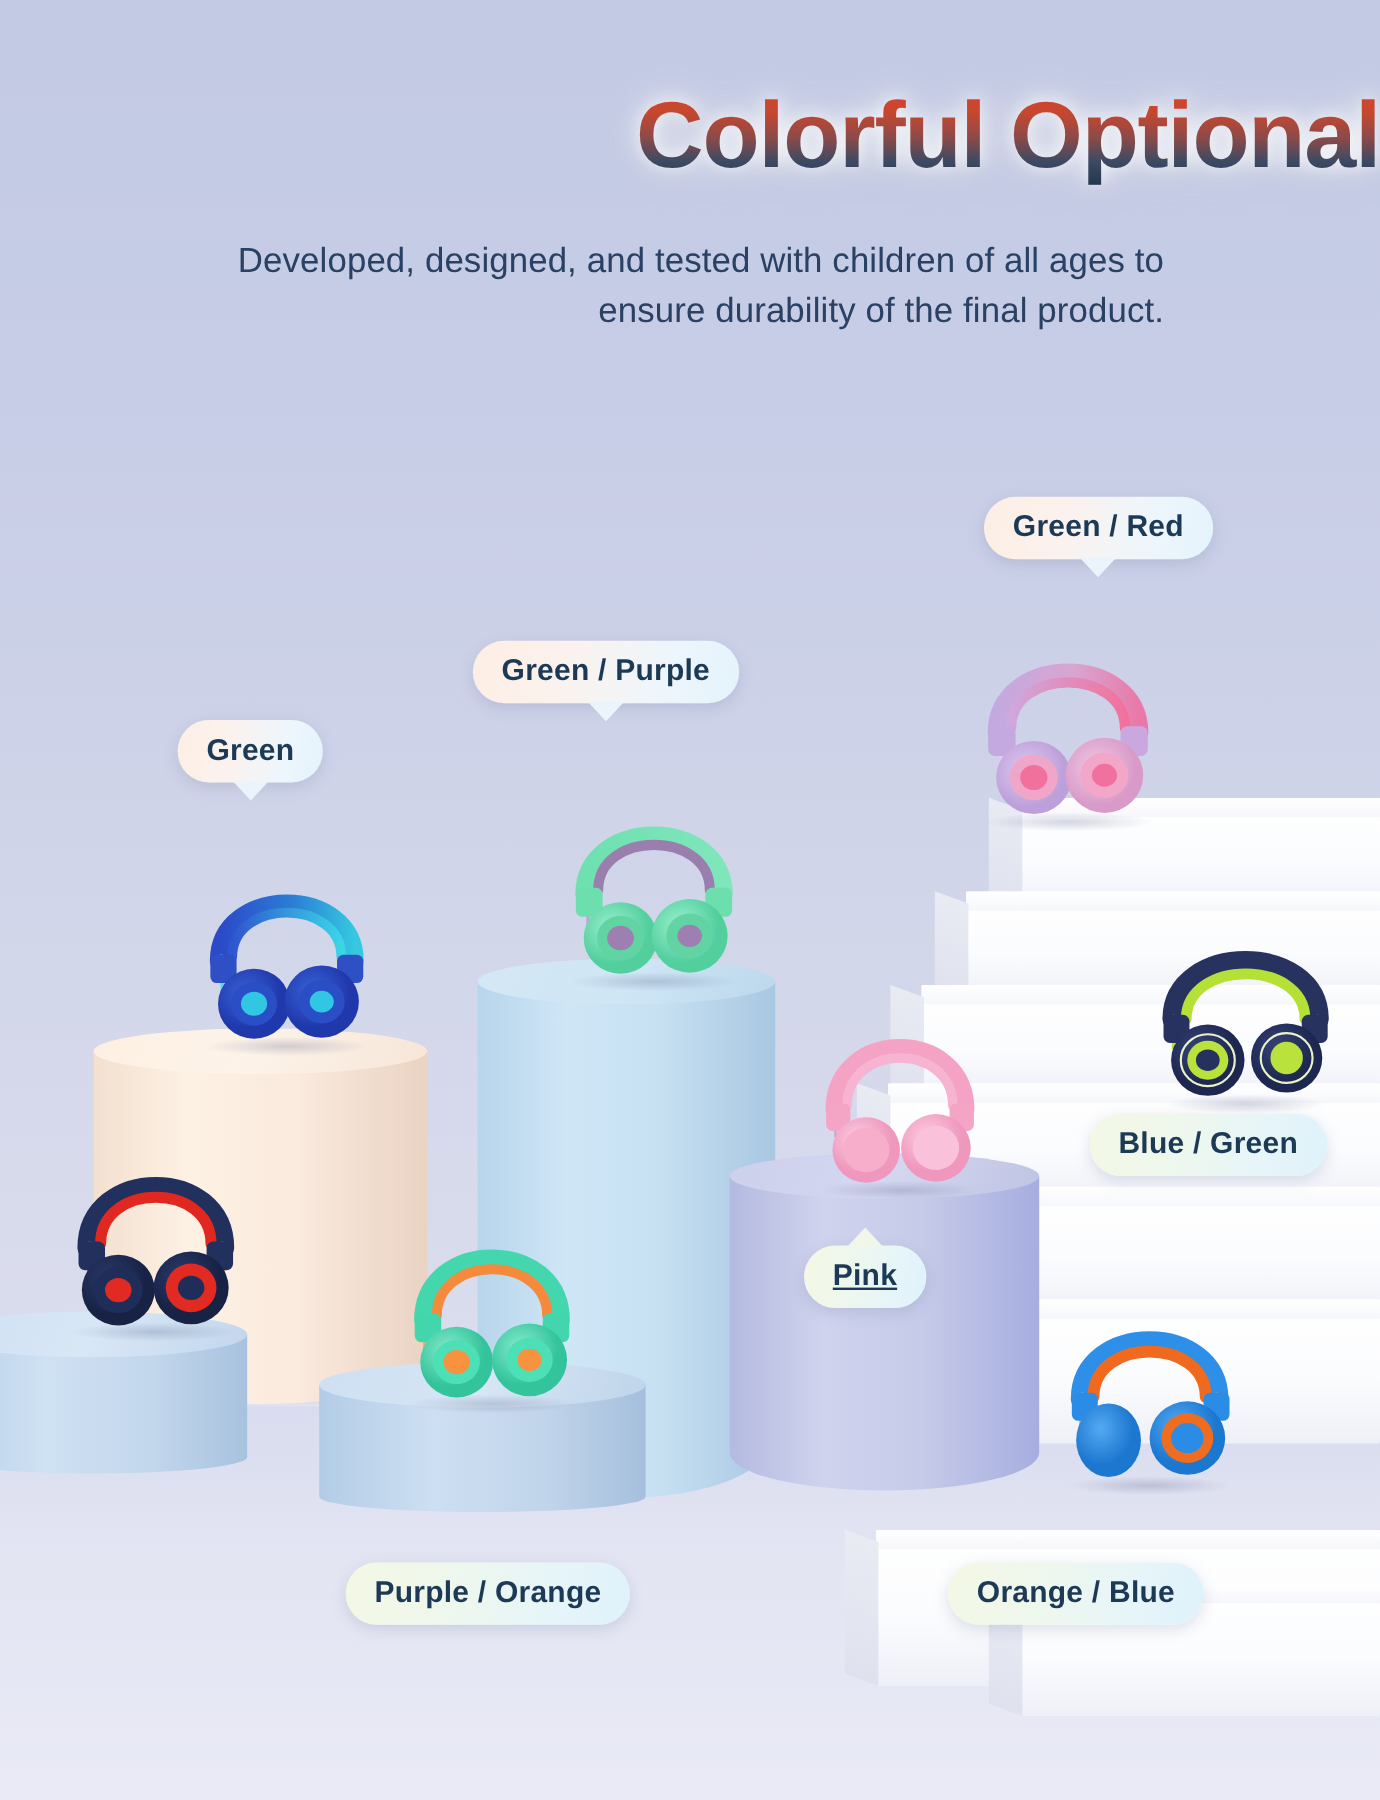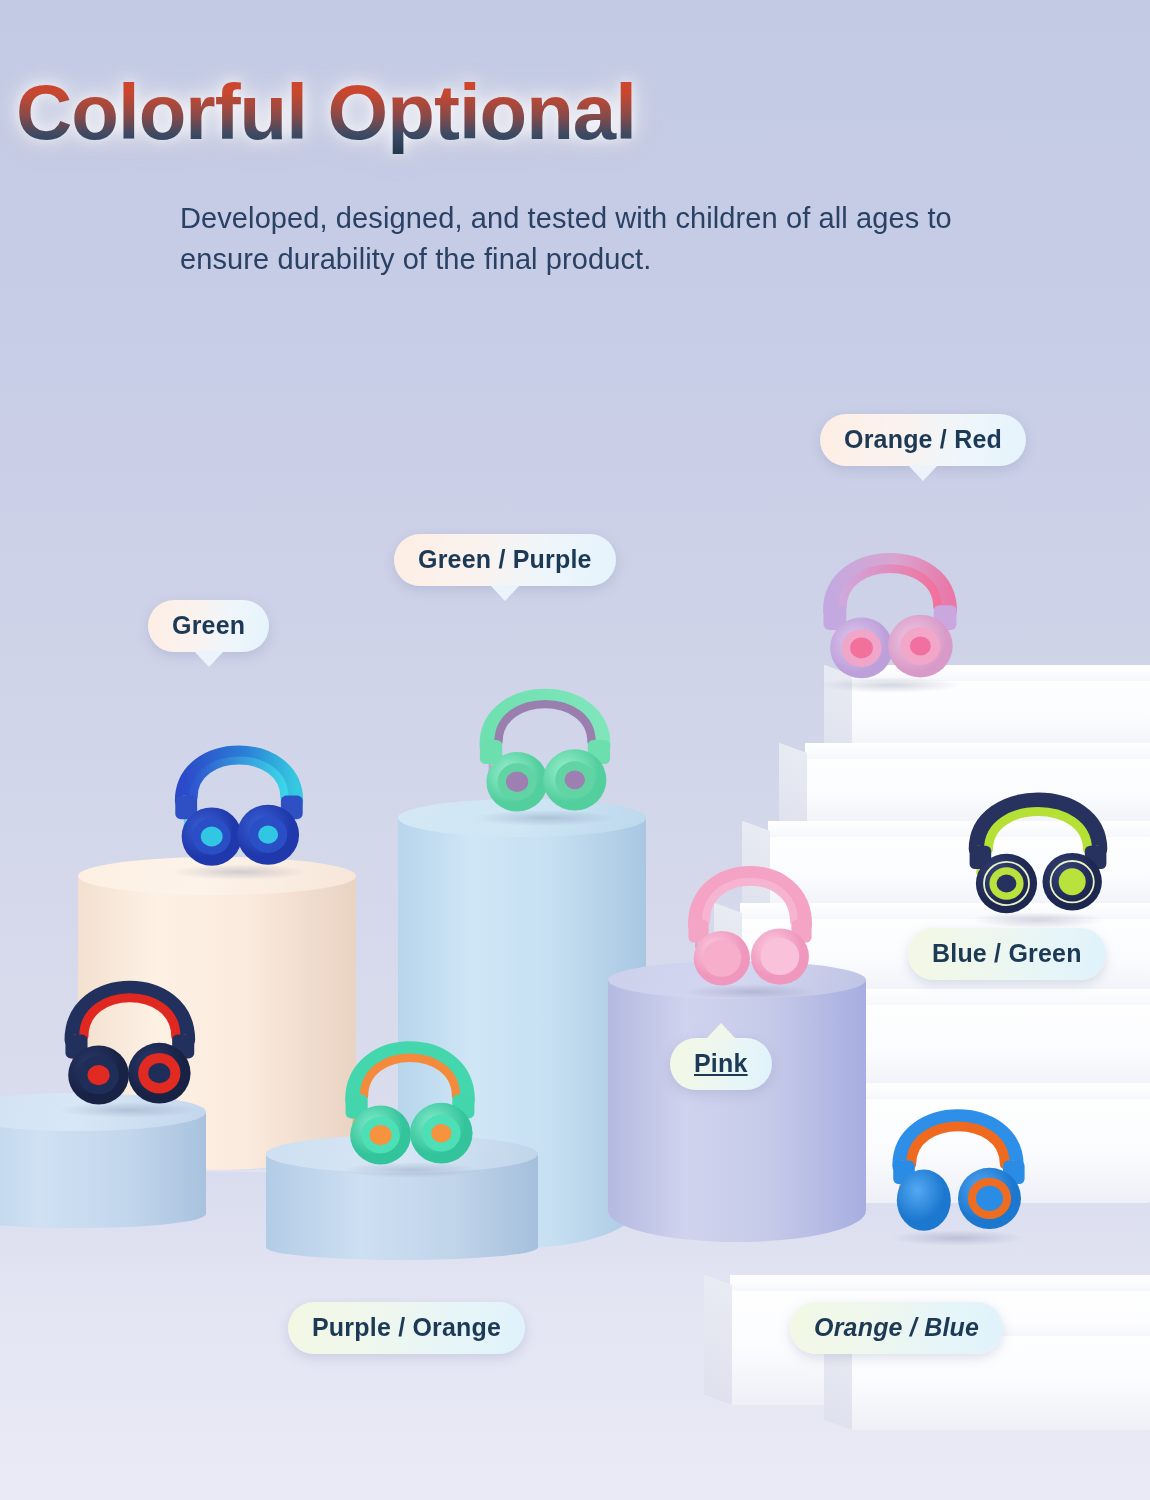--- a/index.html
+++ b/index.html
@@ -22,37 +22,37 @@
   .floor {
     position: absolute; left: 0; right: 0; bottom: 0; height: 330px;
     background: linear-gradient(180deg, #d9dcee 0%, #e3e5f3 40%, #e9eaf5 100%);
   }
   .floor-line {
     position: absolute; left: 0; right: 0; top: 0; height: 2px;
     background: linear-gradient(90deg, rgba(255,255,255,.0), rgba(255,255,255,.45), rgba(255,255,255,.0));
   }
 
   
-  .headline-wrap { position: absolute; top: 72px; left: 0; right: 0; text-align: left; padding-left: 16px; }
+  .headline-wrap { position: absolute; top: 72px; left: 0; right: 0; text-align: right; padding-left: 16px; }
   .headline {
     font-size: 78px;
     font-weight: 900;
     letter-spacing: -1px;
     line-height: 1.05;
     background: linear-gradient(180deg, #d4442c 0%, #c8472f 26%, #8c4a48 52%, #3d4a63 76%, #23374f 100%);
     -webkit-background-clip: text;
     background-clip: text;
     color: transparent;
     -webkit-text-fill-color: transparent;
     filter: drop-shadow(0 0 7px rgba(255,255,255,.95)) drop-shadow(0 0 14px rgba(255,255,255,.8)) drop-shadow(0 3px 5px rgba(120,125,160,.35));
     display: inline-block;
   }
   .subhead {
     position: absolute; top: 198px; left: 50%; transform: translateX(-50%);
-    width: 790px; text-align: left;
+    width: 790px; text-align: right;
     font-size: 29px; line-height: 1.42;
     color: #2a4163;
     letter-spacing: .1px;
   }
 
   
   .stairs { position: absolute; right: 0; bottom: 195px; width: 420px; height: 640px; }
   .step {
     position: absolute; right: 0;
     background: linear-gradient(180deg,#ffffff 0%,#fbfcfe 55%,#eef0f7 100%);
@@ -423,21 +423,21 @@
       <rect x="28" y="114" width="24" height="26" rx="6" fill="#2b8ce6"></rect>
       <rect x="150" y="114" width="24" height="26" rx="6" fill="#2b8ce6"></rect>
       <ellipse cx="62" cy="158" rx="30" ry="34" fill="url(#g-ob-cup)"></ellipse>
       <ellipse cx="135" cy="156" rx="35" ry="34" fill="url(#g-ob-cup)"></ellipse>
       <ellipse cx="135" cy="156" rx="24" ry="23" fill="#ef6d20"></ellipse>
       <ellipse cx="135" cy="156" rx="15" ry="14" fill="#2b8ce6"></ellipse>
     </svg>
   </div>
 
   <div class="label warm tail-down" style="left:820px; top:414px;">
-    <span>Orange / Red</span>
+    <span>Green / Red</span>
   </div>
 
   <div class="label warm tail-down" style="left:394px; top:534px;">
     <span>Green / Purple</span>
   </div>
 
   <div class="label warm tail-down" style="left:148px; top:600px;">
     <span>Green</span>
   </div>
 
@@ -447,17 +447,17 @@
 
 
   <div class="label cool tail-up" style="left:670px; top:1038px;text-decoration:underline;">
     <span>Pink</span>
   </div>
 
   <div class="label cool tail-none" style="left:288px; top:1302px;">
     <span>Purple / Orange</span>
   </div>
 
-  <div class="label cool tail-none" style="left:790px; top:1302px;font-style:italic;">
+  <div class="label cool tail-none" style="left:790px; top:1302px;">
     <span>Orange / Blue</span>
   </div>
 
 </div>
 
 </body></html>

